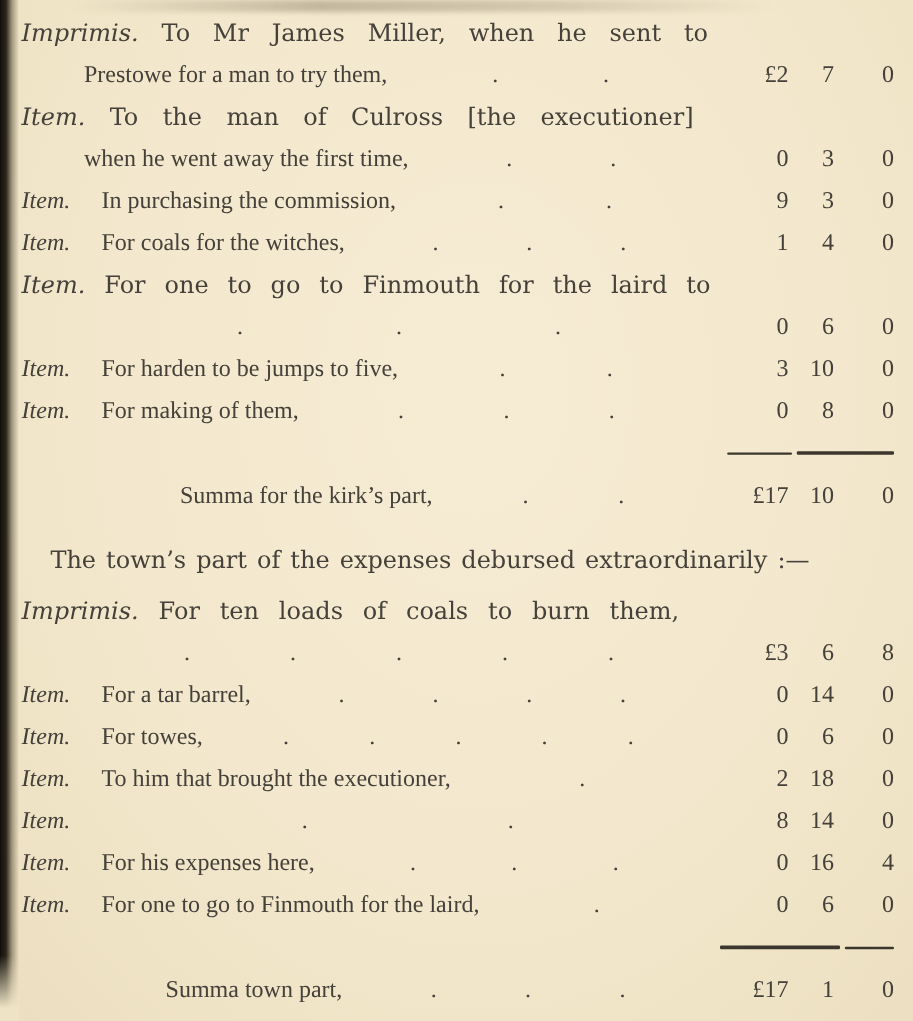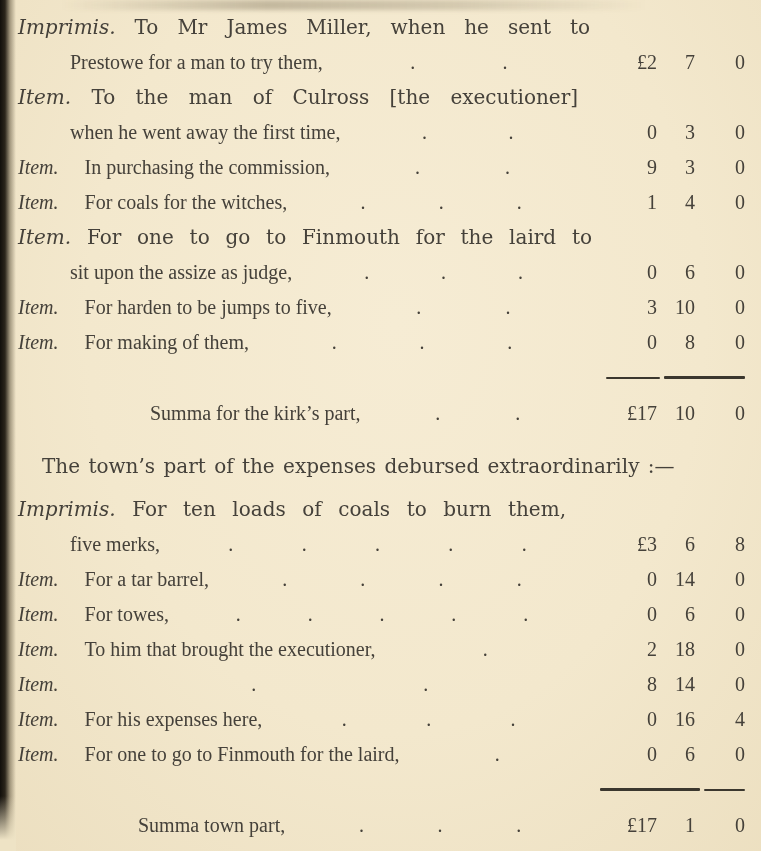--- a/index.html
+++ b/index.html
@@ -130,21 +130,20 @@
         <span class="m-s">4</span>
         <span class="m-d">0</span>
       </span>
     </div>
 
     <div class="jrow w3">
       <span class="label">Item.</span>
       <span>For one to go to Finmouth for the laird to</span>
     </div>
     <div class="row ind">
-      <span>sit upon the assize as judge,</span>
       <span class="leader">
           <b></b>
           <b></b>
           <b></b>
         </span>
       <span class="money">
         <span class="m-l">0</span>
         <span class="m-s">6</span>
         <span class="m-d">0</span>
       </span>
@@ -197,21 +196,20 @@
       </span>
     </div>
 
     <div class="heading">The town’s part of the expenses debursed extraordinarily :—</div>
 
     <div class="jrow w4 after-heading">
       <span class="label">Imprimis.</span>
       <span>For ten loads of coals to burn them,</span>
     </div>
     <div class="row ind">
-      <span>five merks,</span>
       <span class="leader">
           <b></b>
           <b></b>
           <b></b>
           <b></b>
           <b></b>
         </span>
       <span class="money">
         <span class="m-l">£3</span>
         <span class="m-s">6</span>

